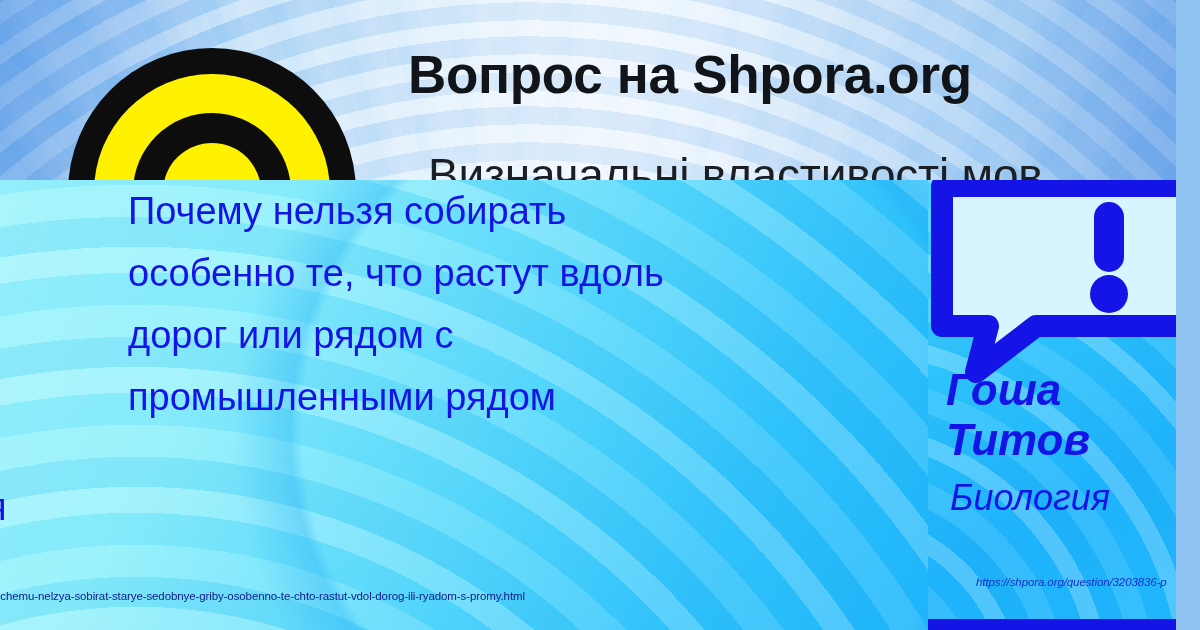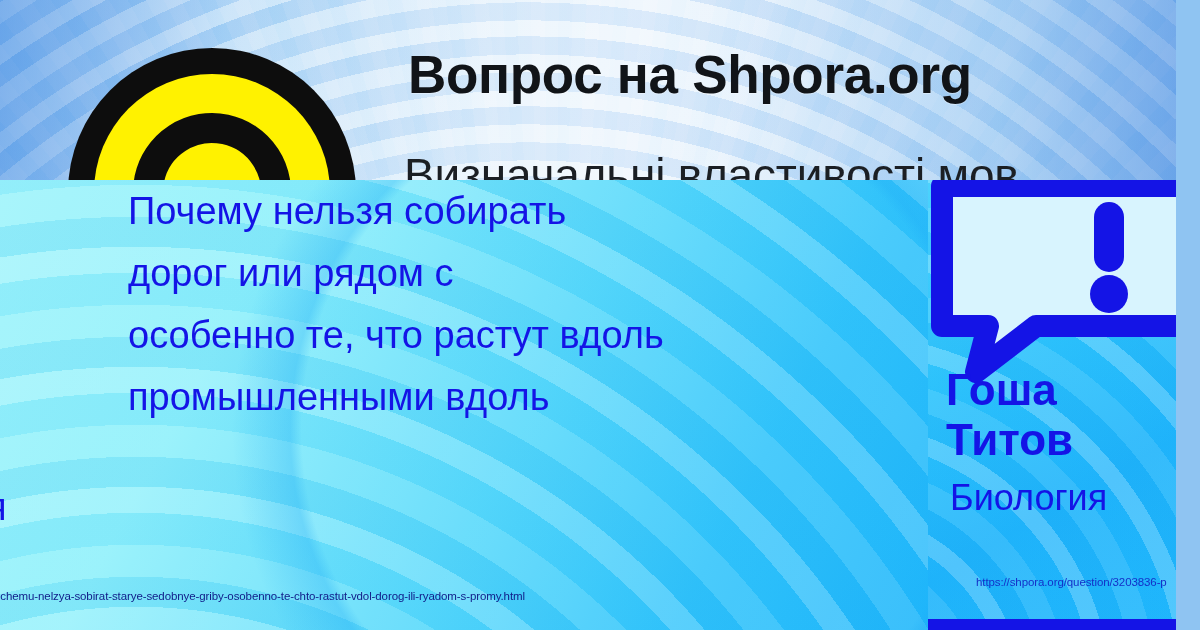--- a/index.html
+++ b/index.html
@@ -50,21 +50,21 @@
 
   
   .title{
     position:absolute;left:408px;top:44px;
     font-size:53px;font-weight:bold;color:#111418;
     letter-spacing:-.3px;white-space:nowrap;
     text-shadow:0 1px 0 rgba(255,255,255,.35);
   }
   
   .ghost-sub{
-    position:absolute;left:404px;top:148px;
+    position:absolute;left:428px;top:148px;
     font-size:46px;font-weight:normal;color:#1b1f24;
     white-space:nowrap;letter-spacing:-.2px;
   }
 
   
   .overlay{
     position:absolute;left:0;top:180px;width:928px;height:450px;overflow:hidden;
     background:linear-gradient(118deg,#9df4fb 0%,#8df0fb 26%,#57d9fb 56%,#31c4fb 78%,#1eb6fb 100%);
   }
   .ov-arcs{
@@ -96,20 +96,21 @@
   
   .slug{
     position:absolute;left:-6px;top:590px;
     color:#12208a;font-size:11.5px;white-space:nowrap;letter-spacing:-.1px;
   }
 
   
   .rightcard{
     position:absolute;left:928px;top:180px;width:272px;height:450px;overflow:hidden;
     background:linear-gradient(150deg,#4fd6fd 0%,#2ec4fc 34%,#1fb4fb 66%,#20b8fd 100%);
+    font-style:italic;
   }
   .rc-arcs{
     position:absolute;left:-260px;top:-180px;width:900px;height:900px;
     background:repeating-radial-gradient(circle at 18% 78%,
       rgba(255,255,255,.22) 0 18px,
       rgba(20,150,230,.12) 18px 40px,
       rgba(255,255,255,.10) 40px 64px,
       rgba(25,160,240,.06) 64px 88px);
   }
   .bubble{position:absolute;left:-10px;top:-22px;width:300px;height:230px;}
@@ -154,23 +155,23 @@
   <div class="title">Вопрос на Shpora.org</div>
 
   <div class="ghost-sub">Визначальні властивості мов</div>
 
   <div class="overlay">
     <div class="ov-arcs"></div>
     <div class="ov-band"></div>
 
     <div class="q-text">
       <span class="ln">Почему нельзя собирать</span>
+      <span class="ln">особенно те, что растут вдоль</span>
       <span class="ln">дорог или рядом с</span>
-      <span class="ln">особенно те, что растут вдоль</span>
-      <span class="ln">промышленными вдоль</span>
+      <span class="ln">промышленными рядом</span>
     </div>
   </div>
 
   <div class="edge-letter">я</div>
 
   <div class="slug">ochemu-nelzya-sobirat-starye-sedobnye-griby-osobenno-te-chto-rastut-vdol-dorog-ili-ryadom-s-promy.html</div>
 
   <div class="rightcard">
     <div class="rc-arcs"></div>
 

